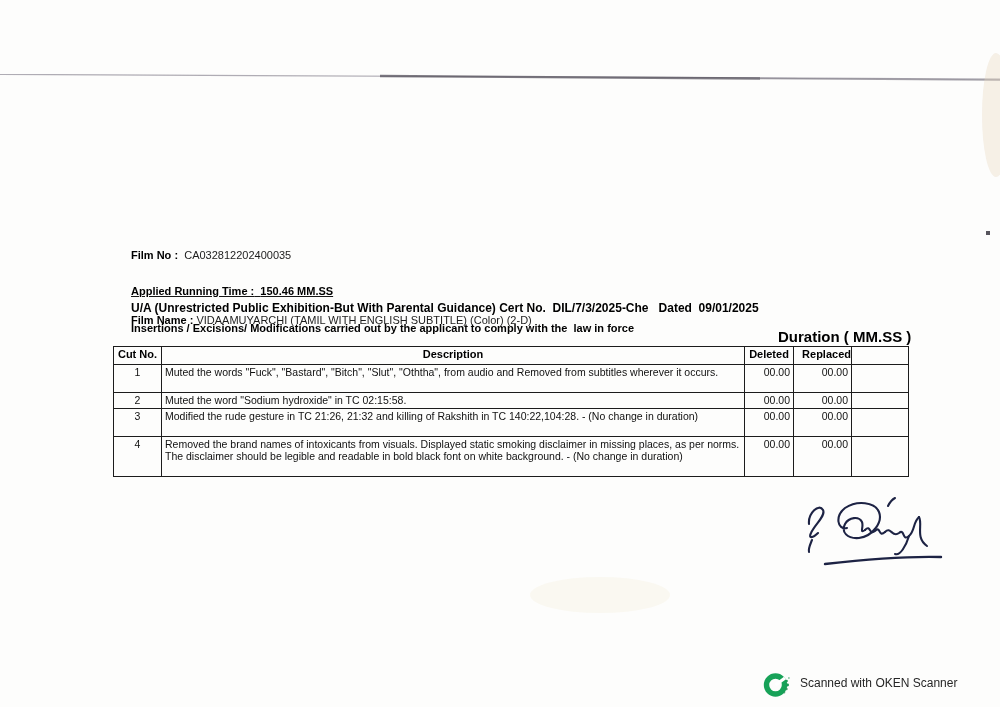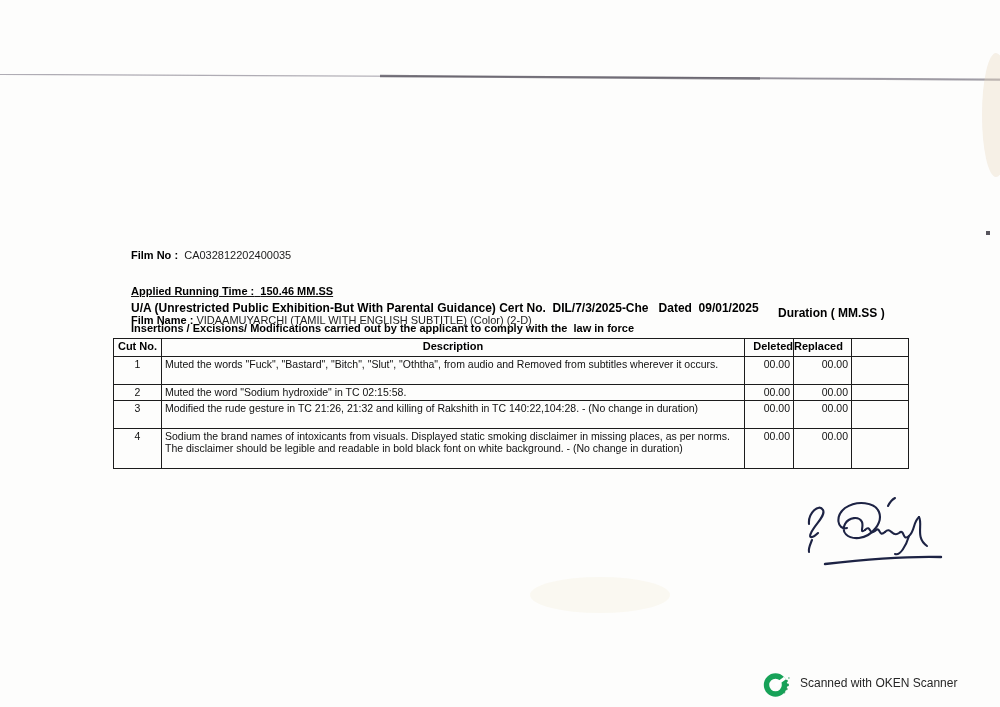--- a/index.html
+++ b/index.html
@@ -53,37 +53,37 @@
   <span class="lbl">Film Name :</span> <span class="val">VIDAAMUYARCHI (TAMIL WITH ENGLISH SUBTITLE) (Color) (2-D)</span>
 </div>
 <div class="abs info-line" style="top:285px;text-decoration:underline;">
   <span class="lbl">Applied Running Time :</span>&nbsp;&nbsp;<span class="lbl">150.46 MM.SS</span>
 </div>
 <div class="abs info-line" style="top:302px;font-size:12px;">
   <span class="lbl">U/A (Unrestricted Public Exhibition-But With Parental Guidance) Cert No.</span>&nbsp;&nbsp;<span class="lbl">DIL/7/3/2025-Che</span>&nbsp;&nbsp;&nbsp;<span class="lbl">Dated</span>&nbsp;&nbsp;<span class="lbl">09/01/2025</span>
 </div>
 
 <div class="abs info-line boldline caption-wrap" style="top:322px;">Insertions / Excisions/ Modifications carried out by the applicant to comply with the  law in force</div>
-<div class="abs boldline" style="top:306px;left:778px;font-size:12px;white-space:nowrap;">Duration ( MM.SS )</div>
+<div class="abs boldline" style="top:328px;left:778px;font-size:15px;white-space:nowrap;">Duration ( MM.SS )</div>
 
-<div class="abs" style="left:113px;top:338px;">
+<div class="abs" style="left:113px;top:346px;">
   <table class="cuts">
     <colgroup>
       <col style="width:48px">
         <col style="width:583px">
         <col style="width:49px">
         <col style="width:58px">
         <col style="width:57px">
     </colgroup>
     <tbody>
         <tr style="height:18px;">
       <th style="text-align:center;padding:1px 0;">Cut No.</th>
       <th>Description</th>
-      <th style="text-align:right;padding:1px 0;">Deleted</th>
-      <th style="text-align:left;padding:1px 0;">Replaced</th>
+      <th style="text-align:center;padding:1px 0;">Deleted</th>
+      <th style="text-align:right;padding:1px 0;">Replaced</th>
       <th></th>
     </tr>
     <tr style="height:28px;">
       <td class="cutno">1</td>
       <td>Muted the words "Fuck", "Bastard", "Bitch", "Slut", "Oththa", from audio and Removed from subtitles wherever it occurs.</td>
       <td class="num">00.00</td>
       <td class="num2">00.00</td>
       <td></td>
     </tr>
     <tr style="height:15px;">
@@ -95,21 +95,21 @@
     </tr>
     <tr style="height:28px;">
       <td class="cutno">3</td>
       <td>Modified the rude gesture in TC 21:26, 21:32 and killing of Rakshith in TC 140:22,104:28. - (No change in duration)</td>
       <td class="num">00.00</td>
       <td class="num2">00.00</td>
       <td></td>
     </tr>
     <tr style="height:40px;">
       <td class="cutno">4</td>
-      <td>Sodium the brand names of intoxicants from visuals. Displayed static smoking disclaimer in missing places, as per norms.  The disclaimer should be legible and readable in bold black font on white background. - (No change in duration)</td>
+      <td>Removed the brand names of intoxicants from visuals. Displayed static smoking disclaimer in missing places, as per norms.  The disclaimer should be legible and readable in bold black font on white background. - (No change in duration)</td>
       <td class="num">00.00</td>
       <td class="num2">00.00</td>
       <td></td>
     </tr>
   </tbody>
     </table>
 </div>
 
 <svg class="abs" style="left:795px;top:494px;" width="165" height="78" viewBox="0 0 165 78">
   <g stroke="#1d2344" stroke-width="2.1" fill="none" stroke-linecap="round" stroke-linejoin="round">

